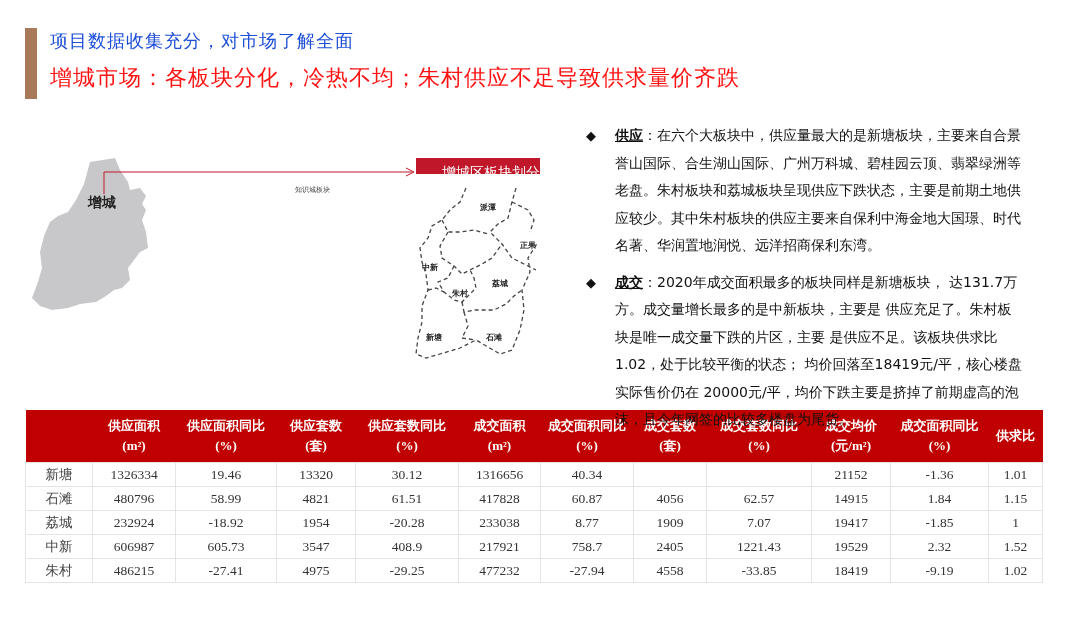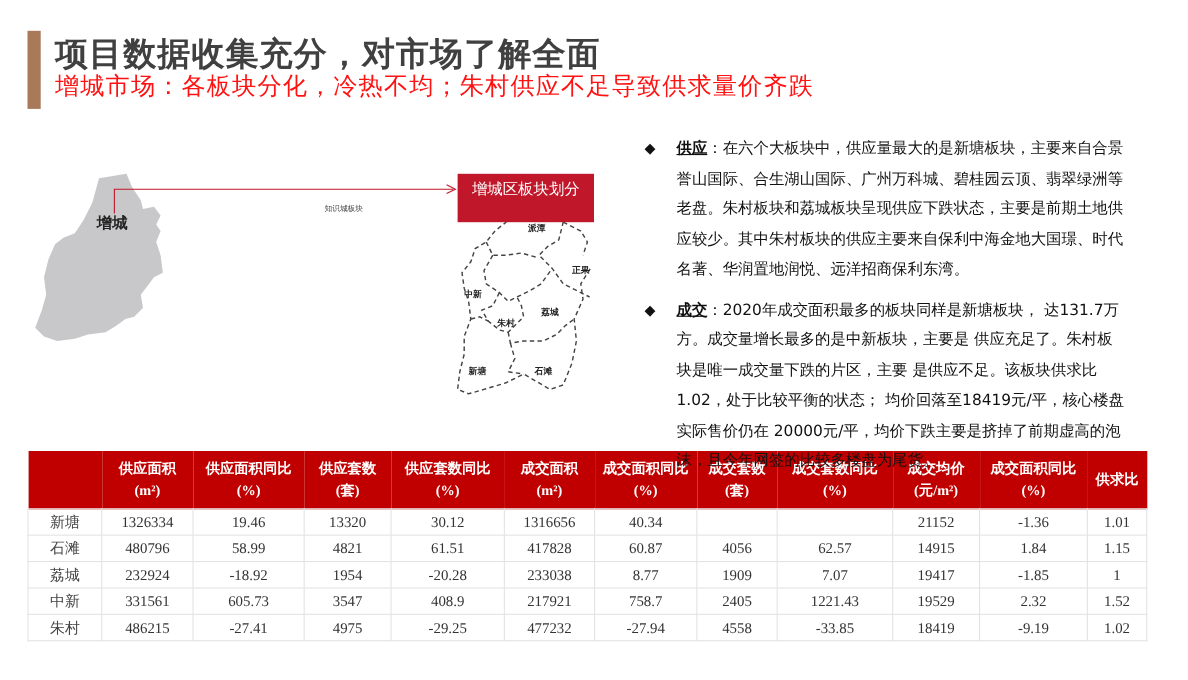--- a/index.html
+++ b/index.html
@@ -1,27 +1,27 @@
 <!DOCTYPE html>
 <html><head>
 <meta charset="utf-8">
 <style>
   html, body { margin:0; padding:0; }
   body { width:1080px; height:618px; background:#ffffff; position:relative; overflow:hidden;
          font-family:"DejaVu Sans","Liberation Sans",sans-serif; color:#111; }
   .accent-bar { position:absolute; left:25px; top:28px; width:12px; height:71px; background:#a87a5a; }
-  .title1 { position:absolute; left:50px; top:29px; font-size:30px; font-weight:bold; color:#404040; letter-spacing:1px; white-space:nowrap; }
+  .title1 { position:absolute; left:50px; top:29px; font-size:18px; font-weight:normal; color:#1d4ed8; letter-spacing:1px; white-space:nowrap; }
   .title2 { position:absolute; left:50px; top:63px; font-size:22px; font-weight:normal; color:#ff1212; letter-spacing:1px; white-space:nowrap; }
 
   
   .map-wrap { position:absolute; left:30px; top:140px; width:540px; height:250px; }
   .map-label-zc { position:absolute; left:58px; top:54px; font-size:14px; font-weight:bold; color:#222;text-align:right; }
   .conn-note { position:absolute; left:265px; top:45px; font-size:7px; color:#444; }
-  .district-box { position:absolute; left:386px; top:18px; width:124px; height:44px; background:#c0182a; color:#fff;
-                  font-size:14px; line-height:28px; text-align:center; }
+  .district-box { position:absolute; left:386px; top:18px; width:124px; height:16px; background:#c0182a; color:#fff;
+                  font-size:14px; line-height:28px; text-align:right; }
   .dlabel { position:absolute; font-size:8px; font-weight:bold; color:#222; }
 
   
   .bullets { position:absolute; left:583px; top:122px; width:440px; }
   .bullet { position:relative; padding-left:32px; font-size:14px; line-height:27.5px; color:#111; }
   .bullet .dia { position:absolute; left:3px; top:0; font-size:13px; }
   .bullet b { font-weight:bold;text-decoration:underline; }
   .bullet + .bullet { margin-top:9px; }
 
   
@@ -136,21 +136,21 @@
         <td>233038</td>
         <td>8.77</td>
         <td>1909</td>
         <td>7.07</td>
         <td>19417</td>
         <td>-1.85</td>
         <td>1</td>
       </tr>
       <tr>
         <td class="name">中新</td>
-        <td>331561</td>
+        <td>606987</td>
         <td>605.73</td>
         <td>3547</td>
         <td>408.9</td>
         <td>217921</td>
         <td>758.7</td>
         <td>2405</td>
         <td>1221.43</td>
         <td>19529</td>
         <td>2.32</td>
         <td>1.52</td>

